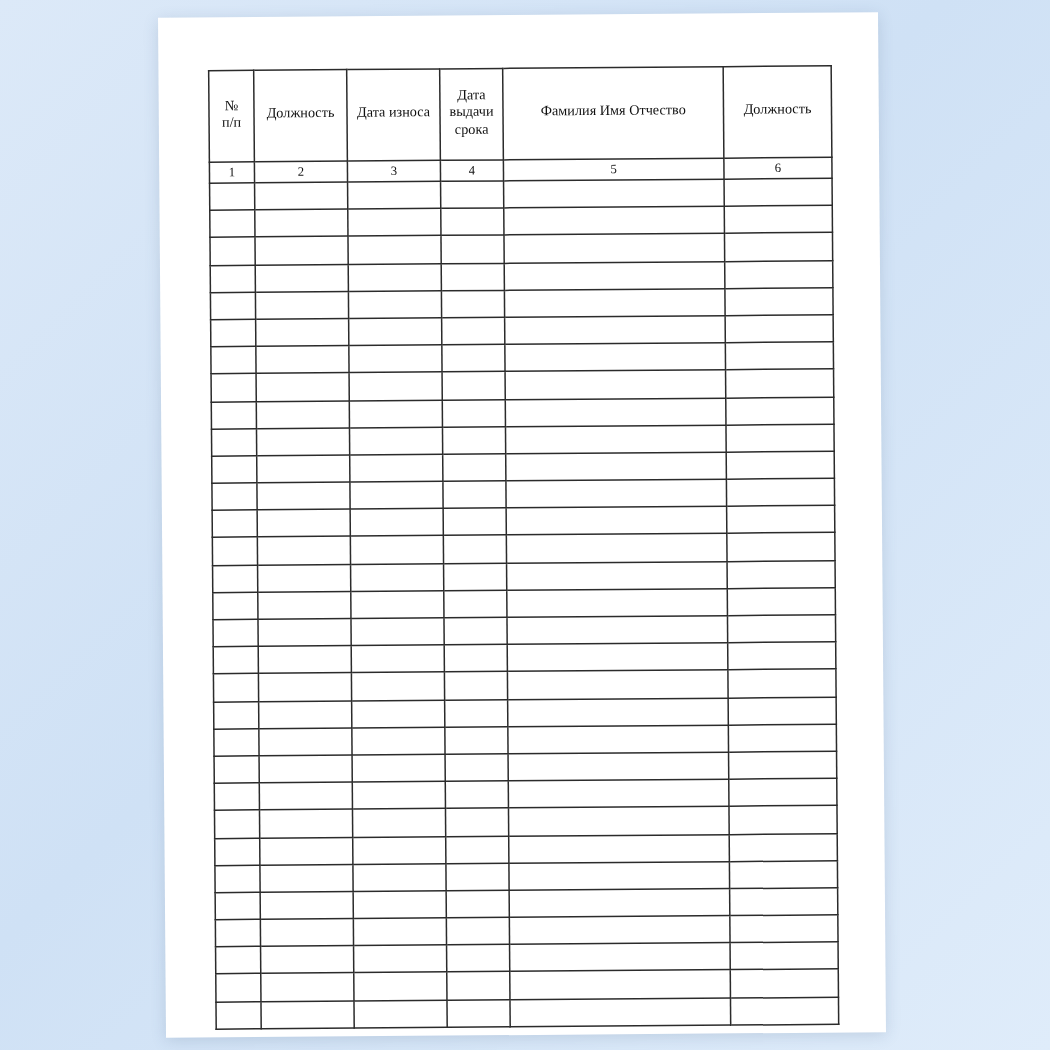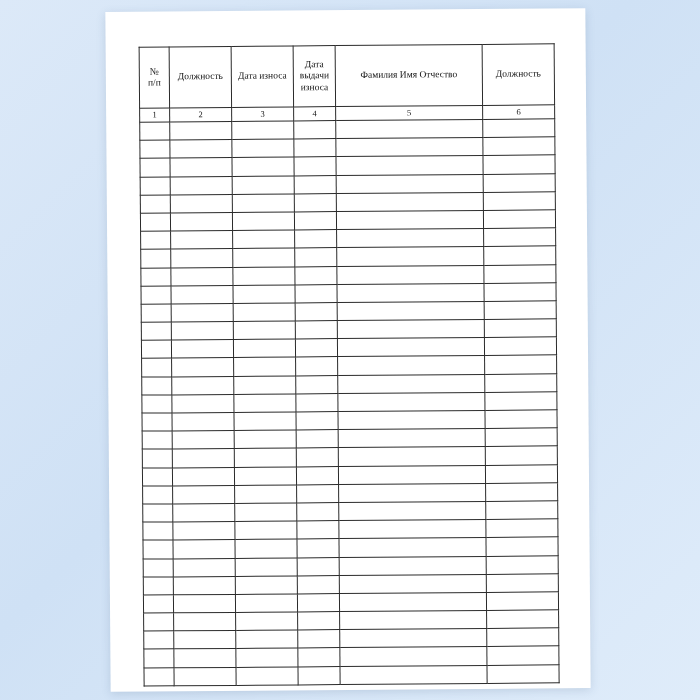--- a/index.html
+++ b/index.html
@@ -95,21 +95,21 @@
             </th>
             <th>
               <div>Должность</div>
             </th>
             <th>
               <div>Дата износа</div>
             </th>
             <th class="hdr-small">
               <div>Дата</div>
               <div>выдачи</div>
-              <div>износа</div>
+              <div>срока</div>
             </th>
             <th>
               <div>Фамилия Имя Отчество</div>
             </th>
             <th>
               <div>Должность</div>
             </th>
           </tr>
           <tr class="numrow">
             <td>1</td>

